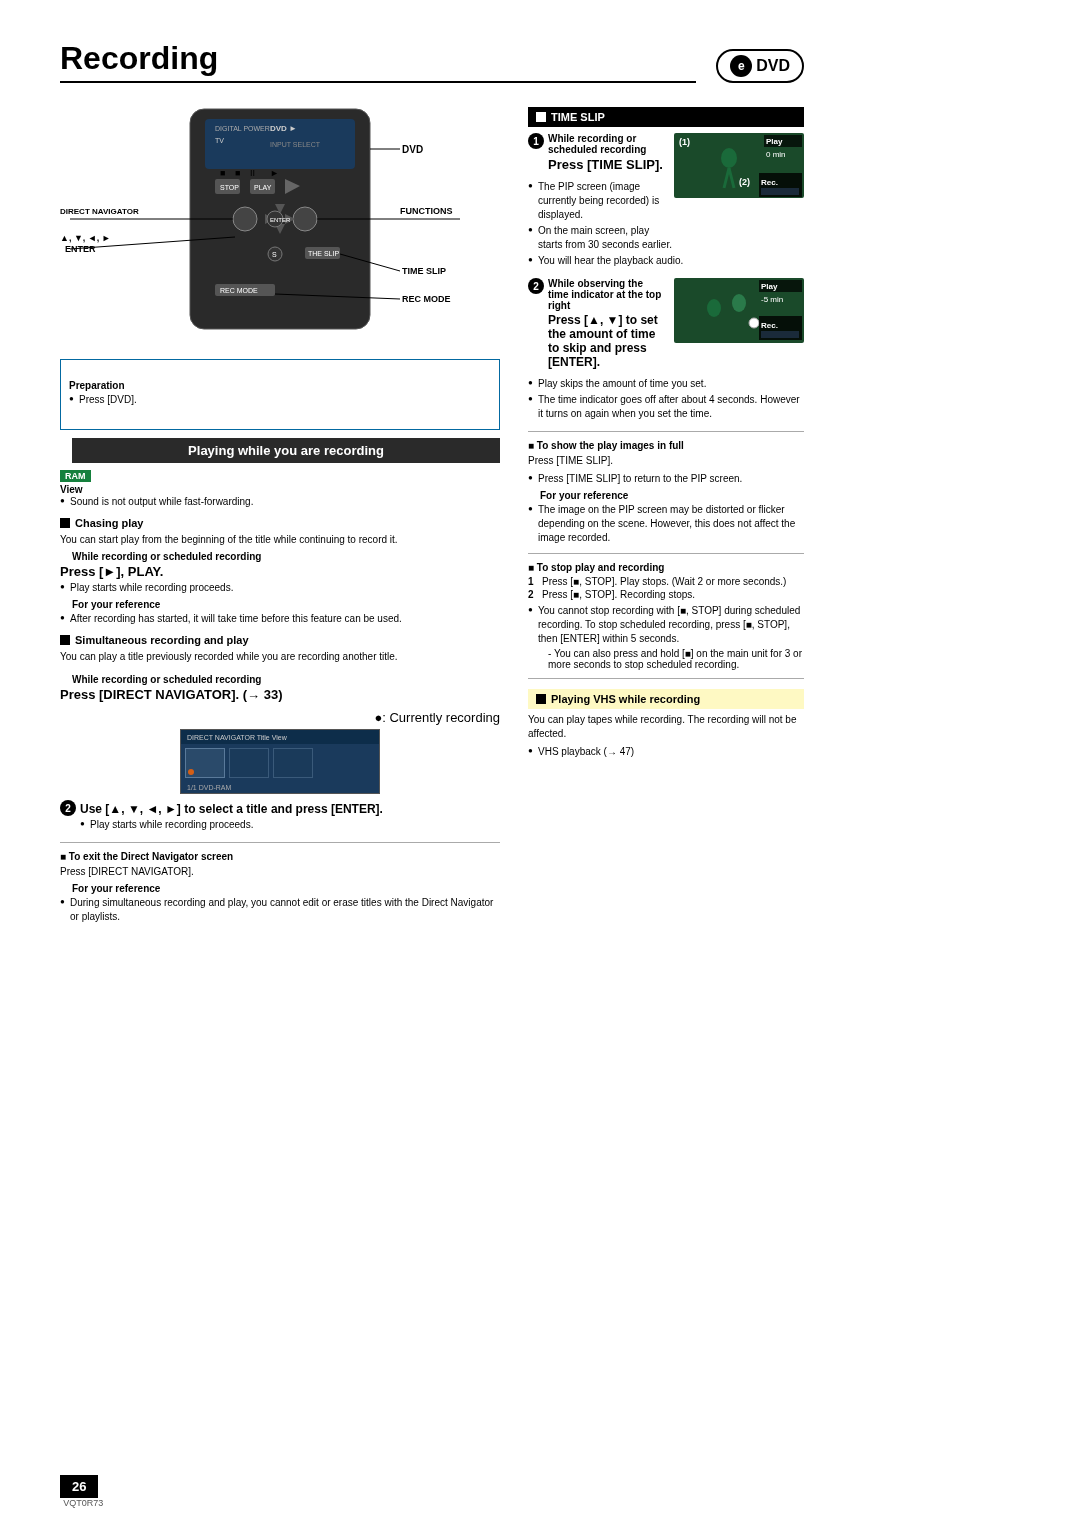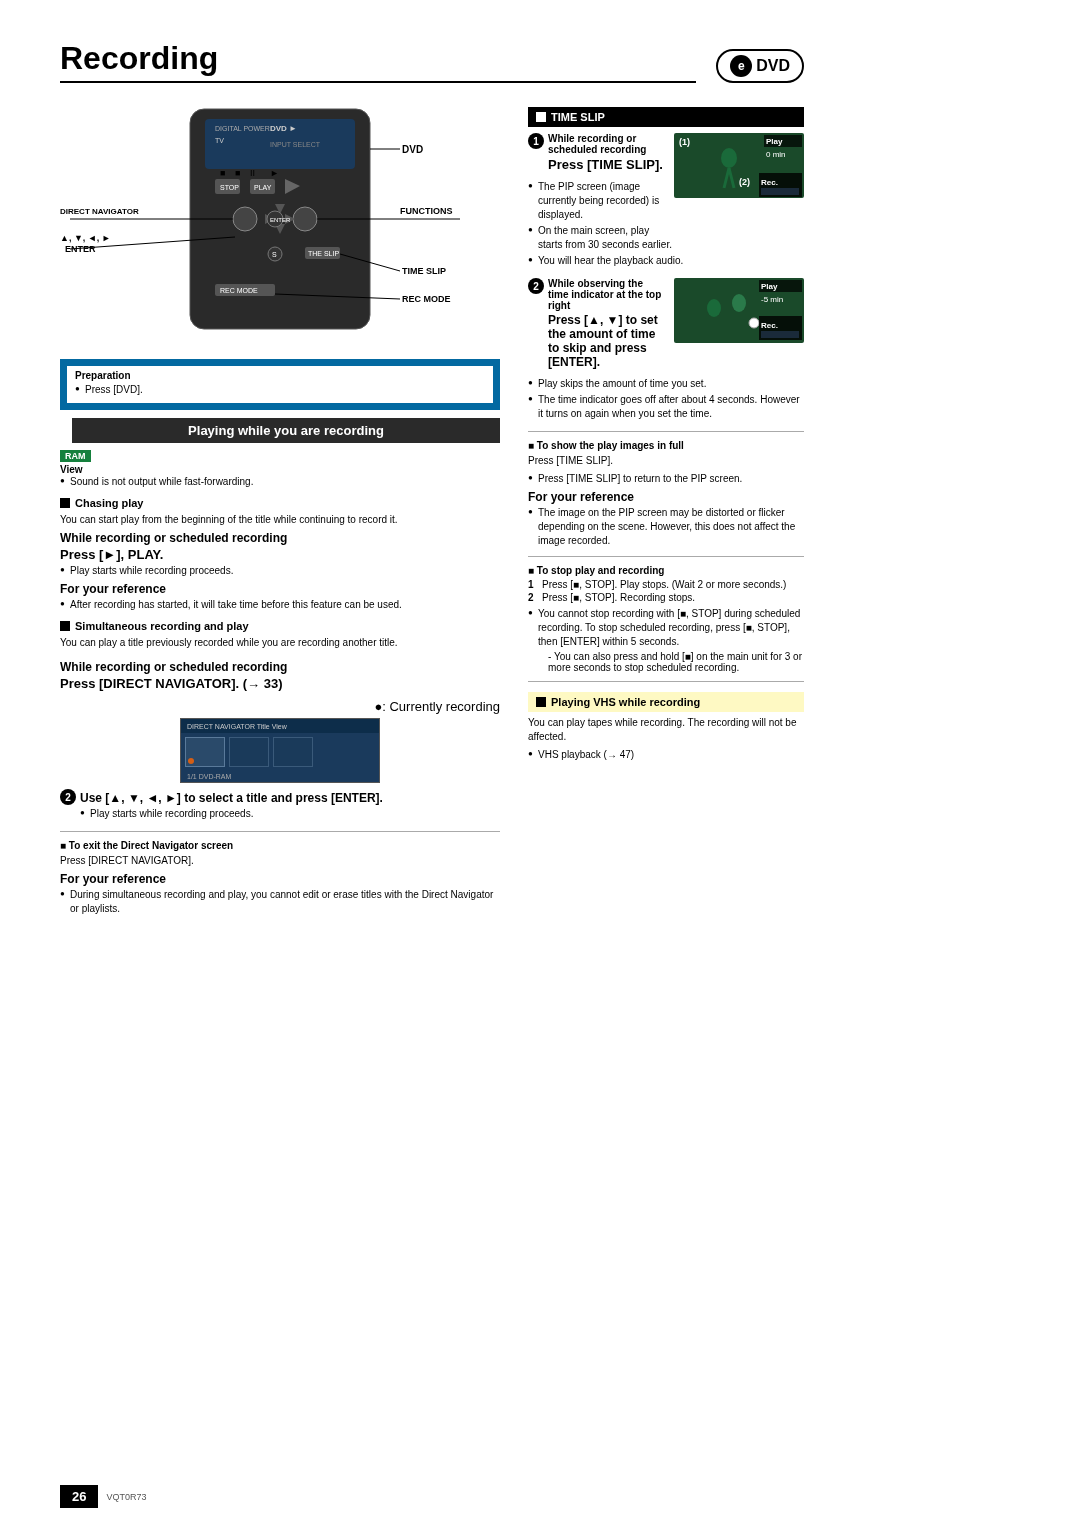--- a/index.html
+++ b/index.html
@@ -113,23 +113,23 @@
       font-size: 10px;
     }
 
     .body-text {
       font-size: 10px;
       line-height: 1.4;
       margin-bottom: 4px;
     }
 
     .label-bold {
-      font-size: 12px;
-      font-weight: bold;
-      margin: 4px 0 2px 0;
+      font-size: 10px;
+      font-weight: bold;
+      margin: 4px 0 2px 12px;
     }
 
     .press-cmd {
       font-size: 13px;
       font-weight: bold;
       margin: 2px 0;
     }
 
     .bullet-item {
       font-size: 10px;
@@ -184,39 +184,40 @@
     }
 
     .small-section-title {
       font-size: 10px;
       font-weight: bold;
       margin: 6px 0 3px 0;
     }
 
     
     .prep-box {
-      border: 7px solid #0369a1;
-      padding: 4px 8px;
+      border: 1px solid #0369a1;
+      padding: 20px 8px;
       margin-bottom: 8px;
       font-size: 10px;
     }
 
     .prep-box .prep-title {
       font-weight: bold;
       font-size: 10px;
       margin-bottom: 2px;
     }
 
     
     .footer {
       position: absolute;
       bottom: 20px;
       left: 60px;
       display: flex;
       align-items: center;
+      flex-direction: column;
     }
 
     .page-num-box {
       background: #000;
       color: #fff;
       font-size: 13px;
       font-weight: bold;
       padding: 4px 12px;
       margin-right: 8px;
     }

